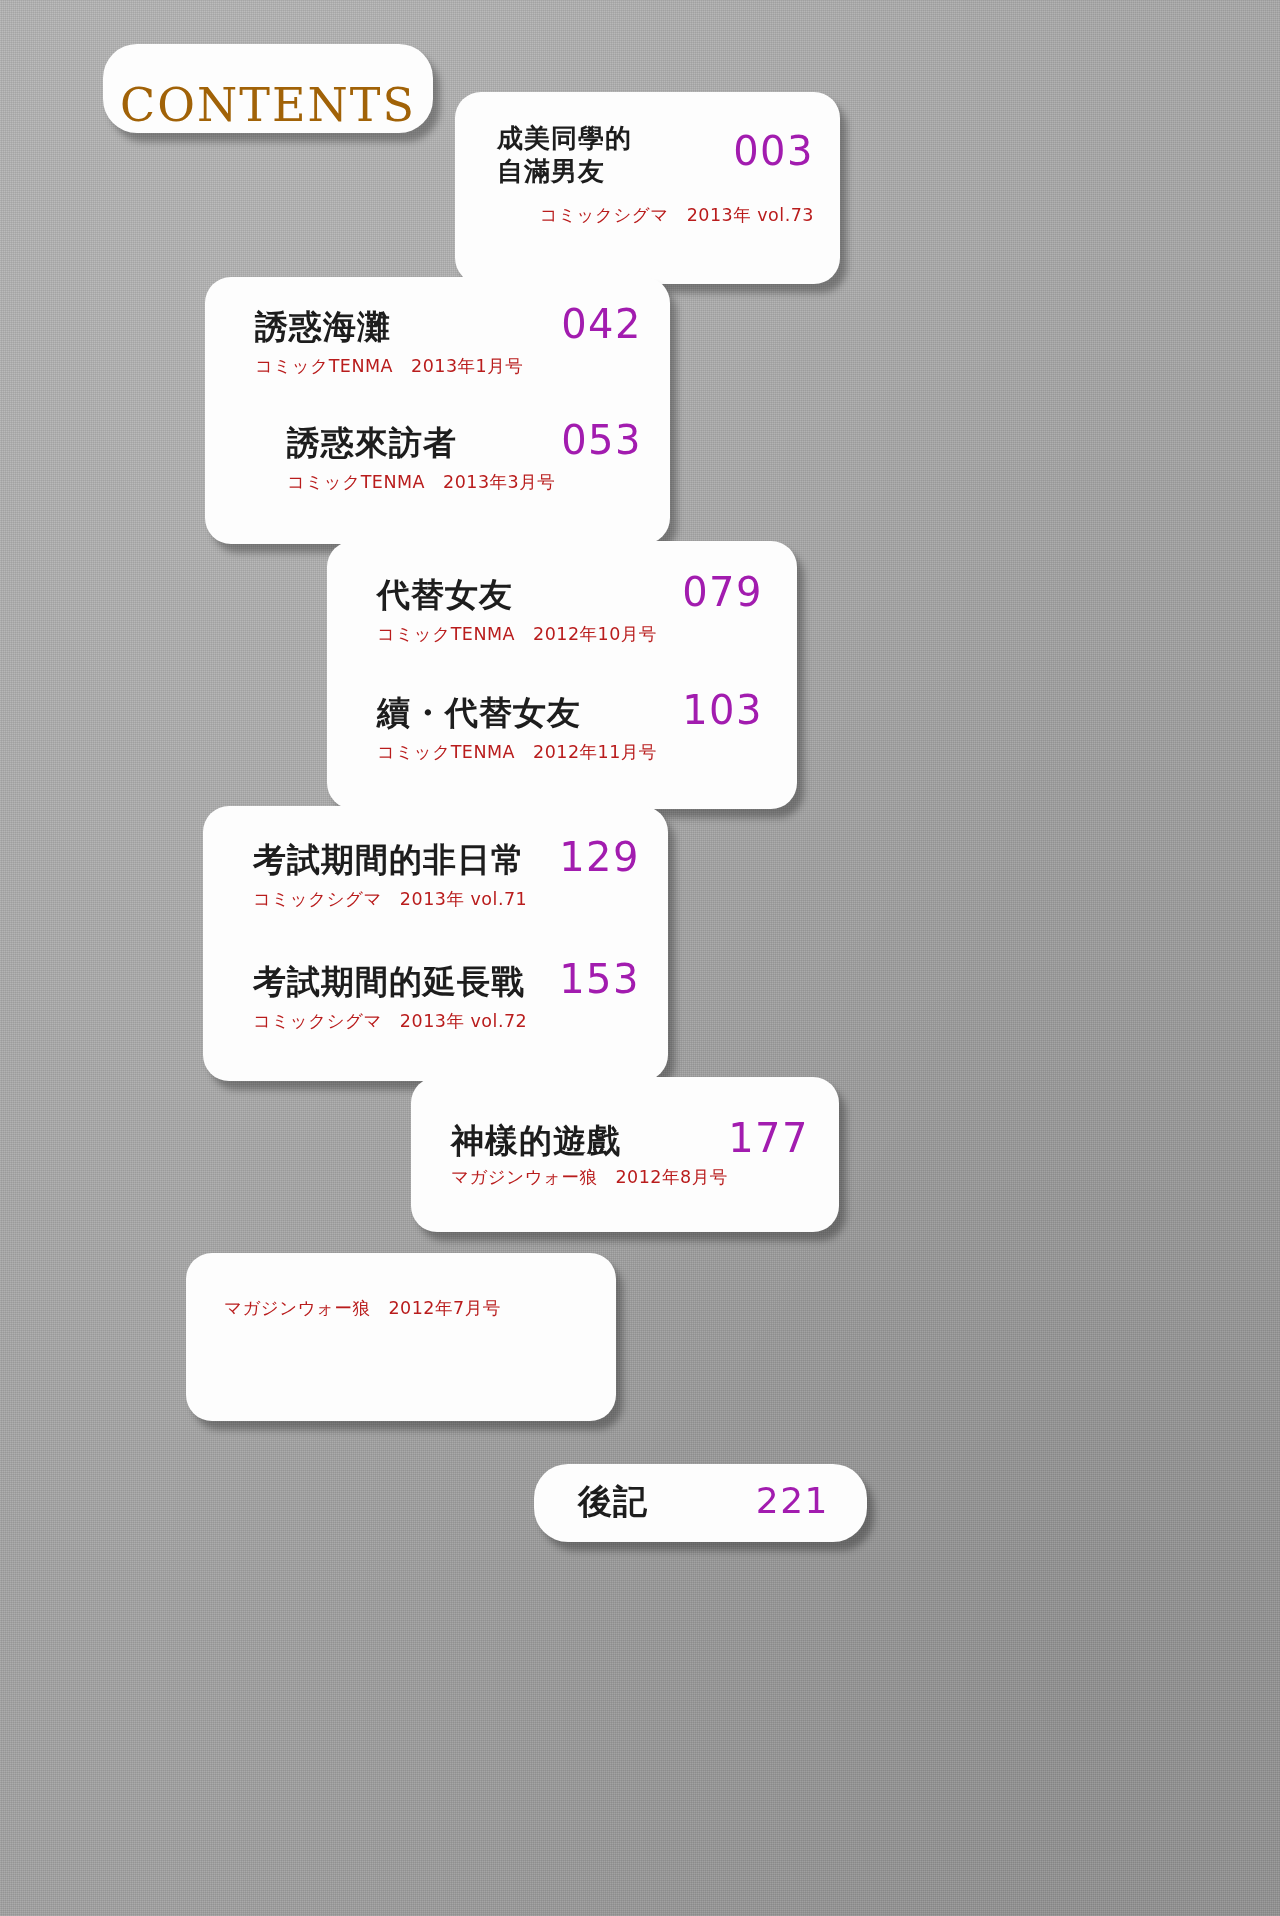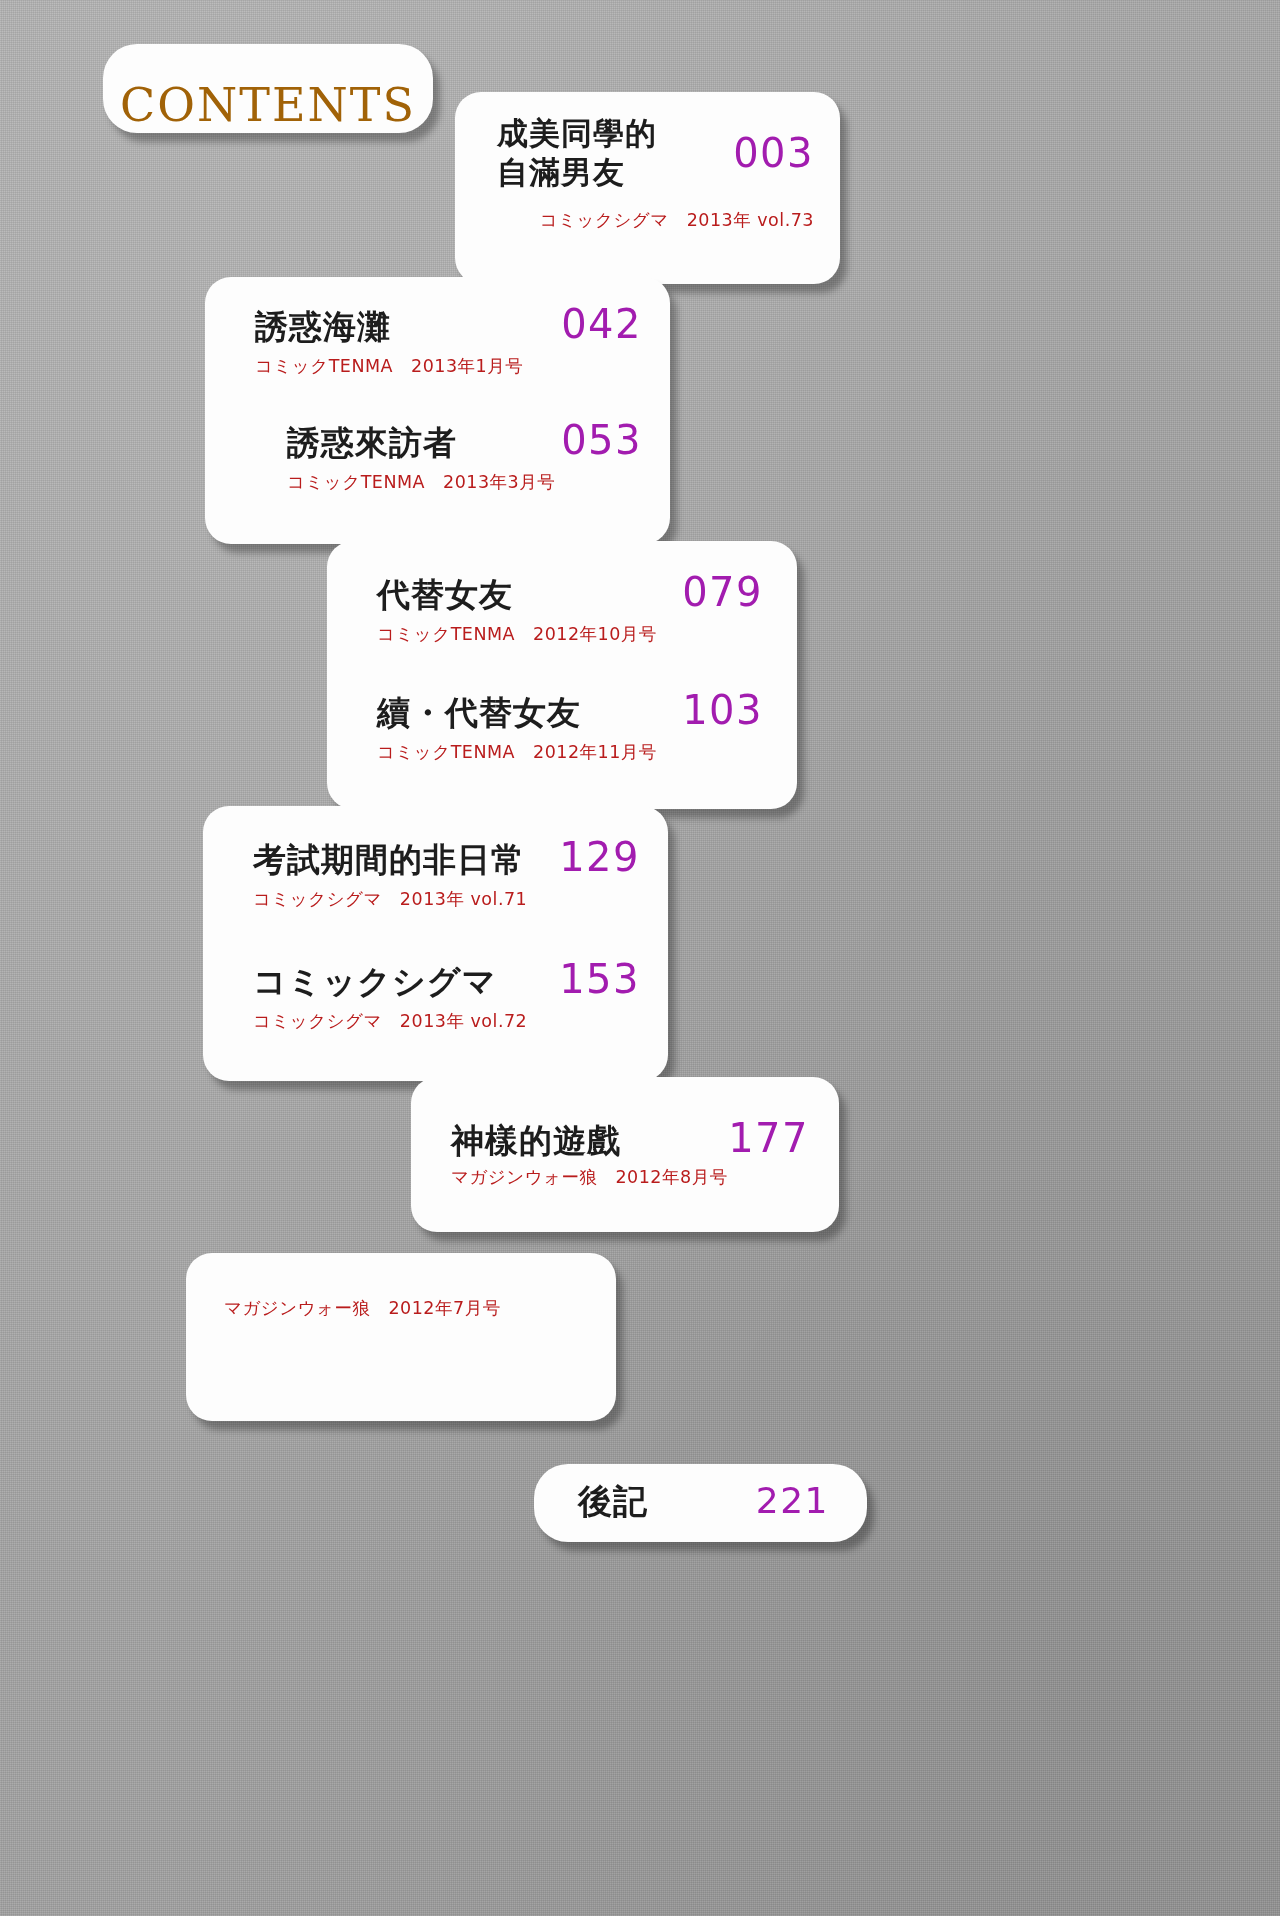--- a/index.html
+++ b/index.html
@@ -89,21 +89,21 @@
   #card-1        { left: 455px;  top: 92px;   width: 385px; height: 192px; }
   #card-2        { left: 205px;  top: 277px;  width: 465px; height: 267px; }
   #card-3        { left: 327px;  top: 541px;  width: 470px; height: 268px; }
   #card-4        { left: 203px;  top: 806px;  width: 465px; height: 275px; }
   #card-5        { left: 411px;  top: 1077px; width: 428px; height: 155px; }
   #card-6        { left: 186px;  top: 1253px; width: 430px; height: 168px; }
   #card-7        { left: 534px;  top: 1464px; width: 333px; height: 78px; }
 
   
   #entry-1 { top: 22px; left: 42px; right: 26px; }
-  #entry-1 .entry-title { font-size: 31px; }
+  #entry-1 .entry-title { font-size: 26px; margin-top: 8px; }
   #entry-1 .entry-row { align-items: center; }
   #entry-1 .entry-page { margin-left: auto; font-size: 40px; }
   #entry-1 .entry-source { margin-top: 16px; text-align: right; }
 
   
   #entry-2a { top: 24px; left: 50px; right: 28px; }
   #entry-2b { top: 140px; left: 50px; right: 28px; margin-left: 32px; }
   #entry-2a .entry-page, #entry-2b .entry-page { margin-left: auto; }
 
   
@@ -189,21 +189,21 @@
 <div class="card" id="card-4">
   <div class="entry" id="entry-4a">
     <div class="entry-row">
       <span class="entry-title">考試期間的非日常</span>
       <span class="entry-page">129</span>
     </div>
     <div class="entry-source">コミックシグマ　2013年 vol.71</div>
   </div>
   <div class="entry" id="entry-4b">
     <div class="entry-row">
-      <span class="entry-title">コミックシグマ</span>
+      <span class="entry-title">考試期間的延長戰</span>
       <span class="entry-page">153</span>
     </div>
     <div class="entry-source">コミックシグマ　2013年 vol.72</div>
   </div>
 </div>
 
 <div class="card" id="card-5">
   <div class="entry" id="entry-5">
     <div class="entry-row">
       <span class="entry-title">神樣的遊戲</span>

